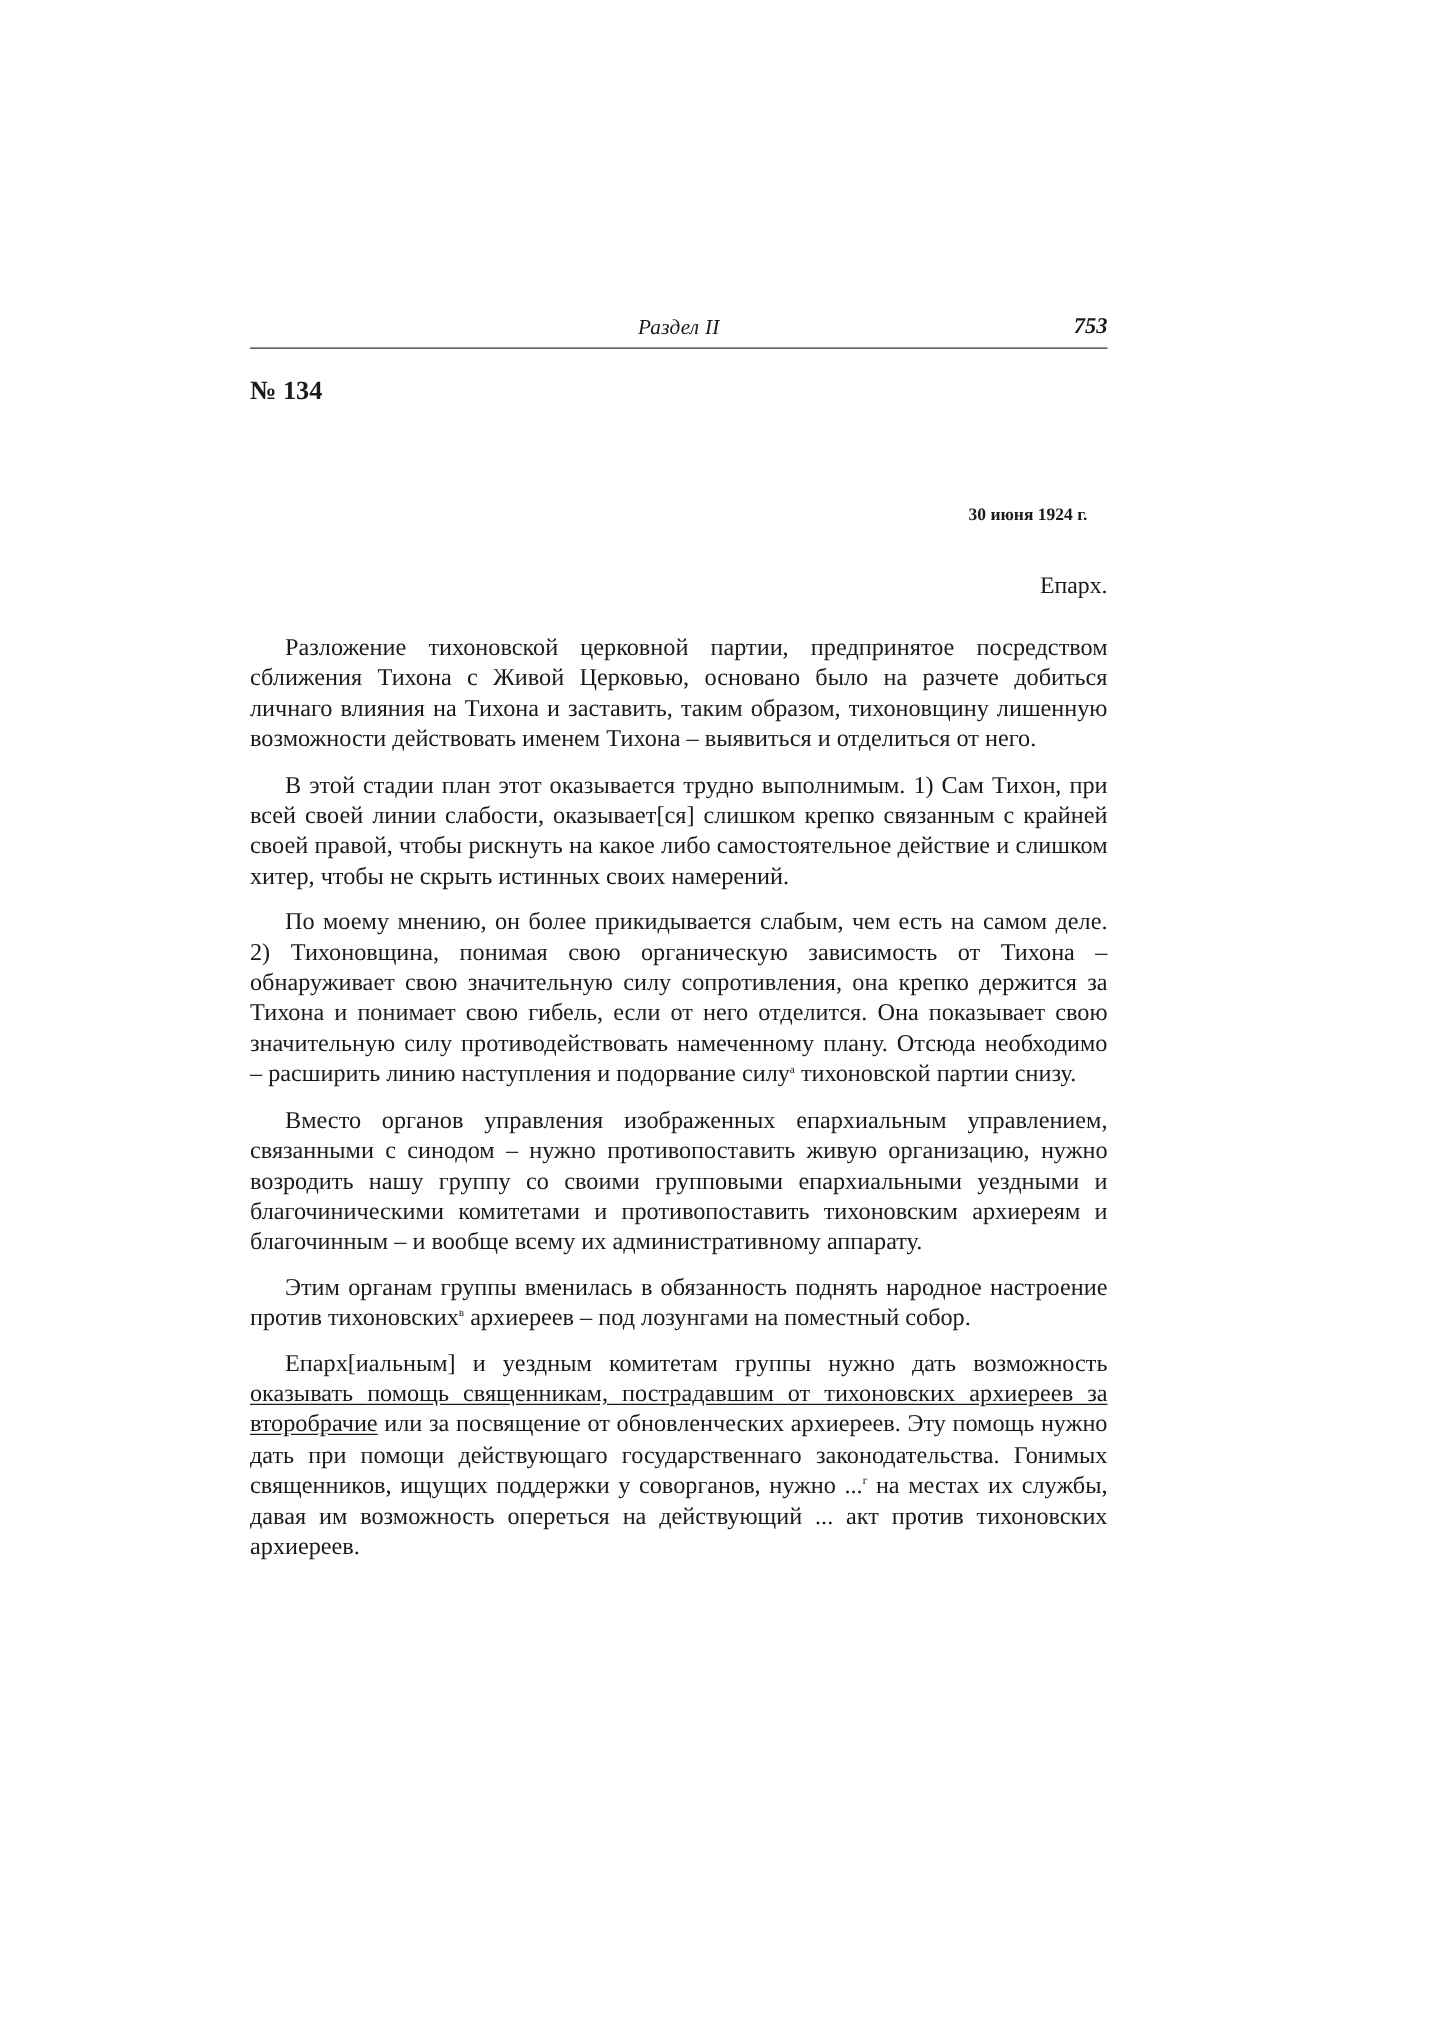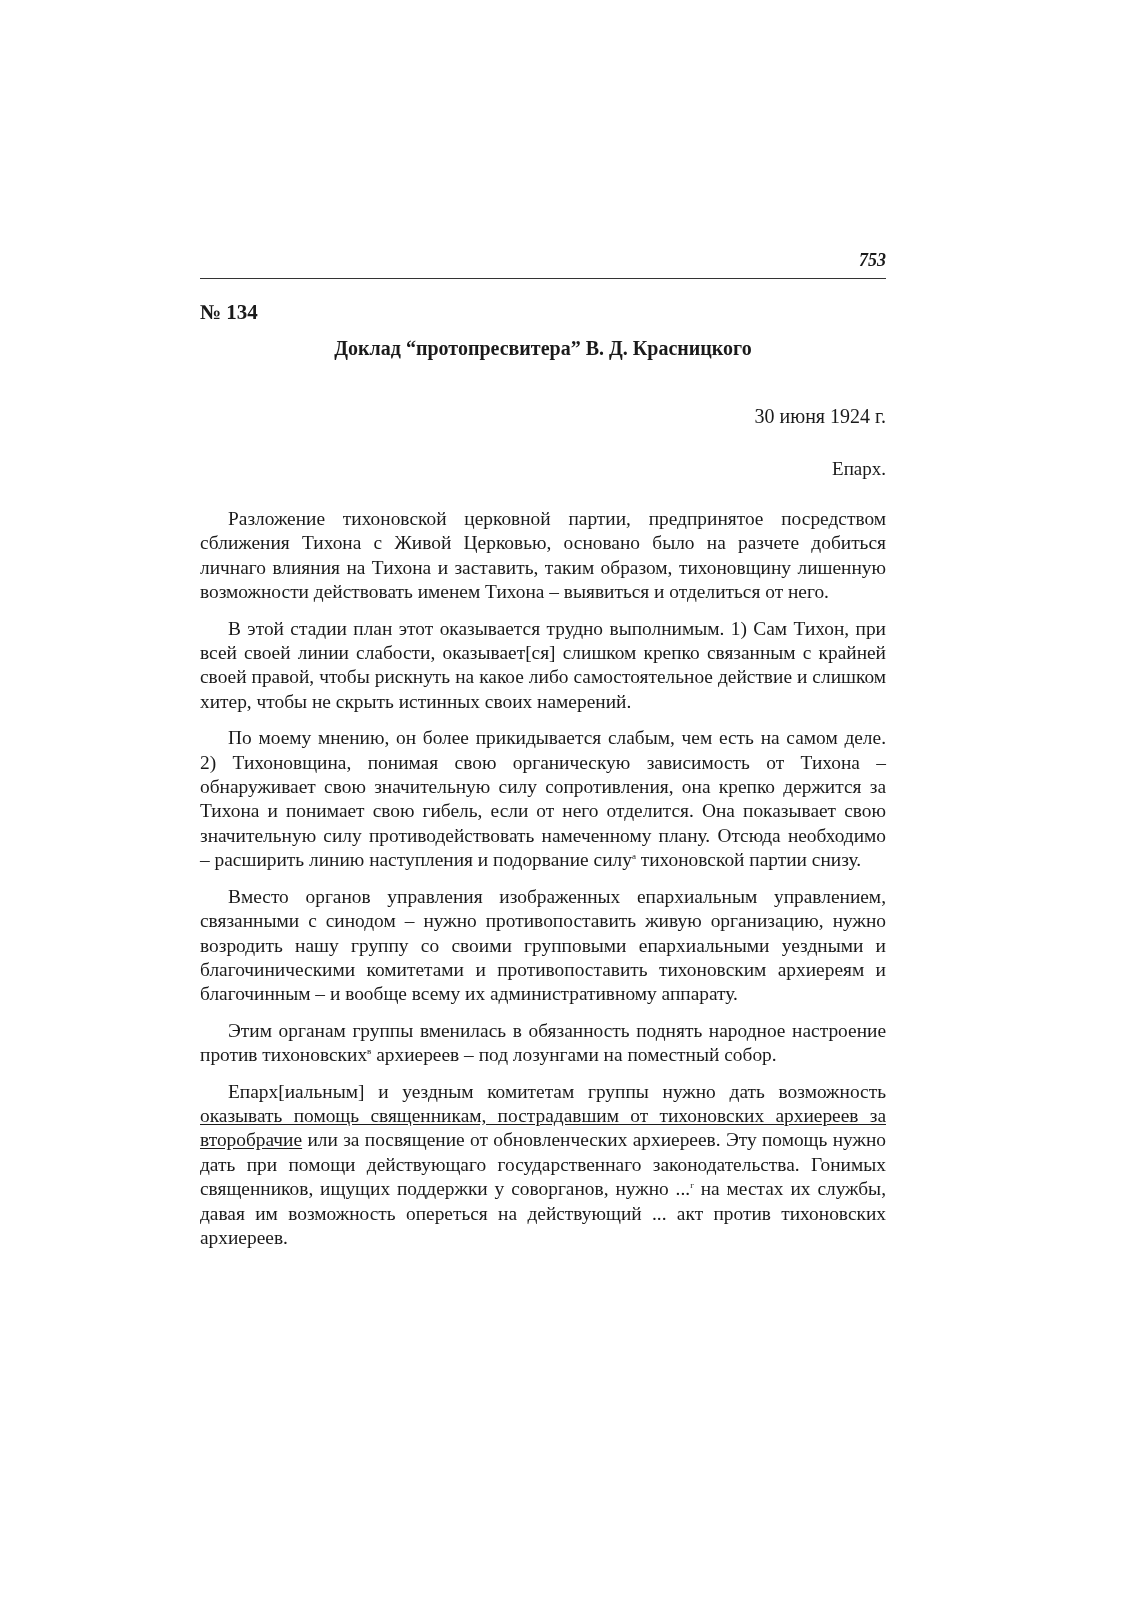--- a/index.html
+++ b/index.html
@@ -8,40 +8,40 @@
     .page { position: absolute; left: 200px; top: 0; width: 686px; }
     .running-head { position: absolute; top: 250px; left: 0; width: 686px; height: 30px; }
     .section-label { position: absolute; left: 0; width: 686px; text-align: center; top: 2px;
                      font-style: italic; font-size: 17px; letter-spacing: 0.2px; }
     .page-number { position: absolute; right: 0; top: 0; font-style: italic; font-weight: bold; font-size: 18px; }
     .rule { position: absolute; top: 278px; left: 0; width: 686px; height: 0; border-top: 1.5px solid #333; }
     .doc-number { position: absolute; top: 300px; left: 0; width: 686px; text-align: left;
                   font-weight: bold; font-size: 21px; }
     .doc-title { position: absolute; top: 336px; left: 0; width: 686px; text-align: center;
                  font-weight: bold; font-size: 20px; line-height: 24px; }
-    .doc-date { position: absolute; top: 405px; right: 0; font-weight: normal; font-size: 20px; }
+    .doc-date { position: absolute; top: 405px; right: 16px; font-weight: bold; font-size: 14px; }
     .copy-mark { position: absolute; top: 458px; right: 0; font-size: 19px; }
     .body-text { position: absolute; top: 495px; left: 0; width: 686px; font-size: 19.4px; line-height: 24.4px;
                  text-align: justify; }
     .body-text p { margin: 12px 0 6px 0; text-indent: 28px; hyphens: manual; }
     .u { text-decoration: underline; text-underline-offset: 2px; }
     sup { font-size: 9px; line-height: 0; vertical-align: 7px; }
   </style>
 </head>
 <body>
 
 <div class="page">
   <div class="running-head">
+    <span class="section-label">Раздел II</span>
     <span class="page-number">753</span>
   </div>
   <div class="rule"></div>
 
   <div class="doc-number">№ 134</div>
   <div class="doc-title">
-    <div>Доклад “протопресвитера” В. Д. Красницкого</div>
   </div>
   <div class="doc-date">30 июня 1924 г.</div>
   <div class="copy-mark">Епарх.</div>
 
   <div class="body-text">
     <p>Разложение тихоновской церковной партии, предпринятое посредством сближения Тихона с Живой Церковью, основано было на разчете добиться личнаго влияния на Тихона и заставить, таким образом, тихоновщину лишенную возможности действовать именем Тихона – выявиться и отделиться от него.</p>
     <p>В этой стадии план этот оказывается трудно выполнимым. 1) Сам Тихон, при всей своей линии слабости, оказывает[ся] слишком крепко связанным с крайней своей правой, чтобы рискнуть на какое либо самостоятельное действие и слишком хитер, чтобы не скрыть истинных своих намерений.</p>
     <p><span>По моему мнению, он более прикидывается слабым, чем есть на самом деле. 2) Тихоновщина, понимая свою органическую зависимость от Тихона – обнаруживает свою значительную силу сопротивления, она крепко держится за Тихона и понимает свою гибель, если от него отделится. Она показывает свою значительную силу противодействовать намеченному плану. Отсюда необходимо – расширить линию наступления и подорвание силу</span><sup>а</sup><span> тихоновской партии снизу.</span></p>
     <p>Вместо органов управления изображенных епархиальным управлением, связанными с синодом – нужно противопоставить живую организацию, нужно возродить нашу группу со своими групповыми епархиальными уездными и благочиническими комитетами и противопоставить тихоновским архиереям и благочинным – и вообще всему их административному аппарату.</p>
     <p><span>Этим органам группы вменилась в обязанность поднять народное настроение против тихоновских</span><sup>в</sup><span> архиереев – под лозунгами на поместный собор.</span></p>

